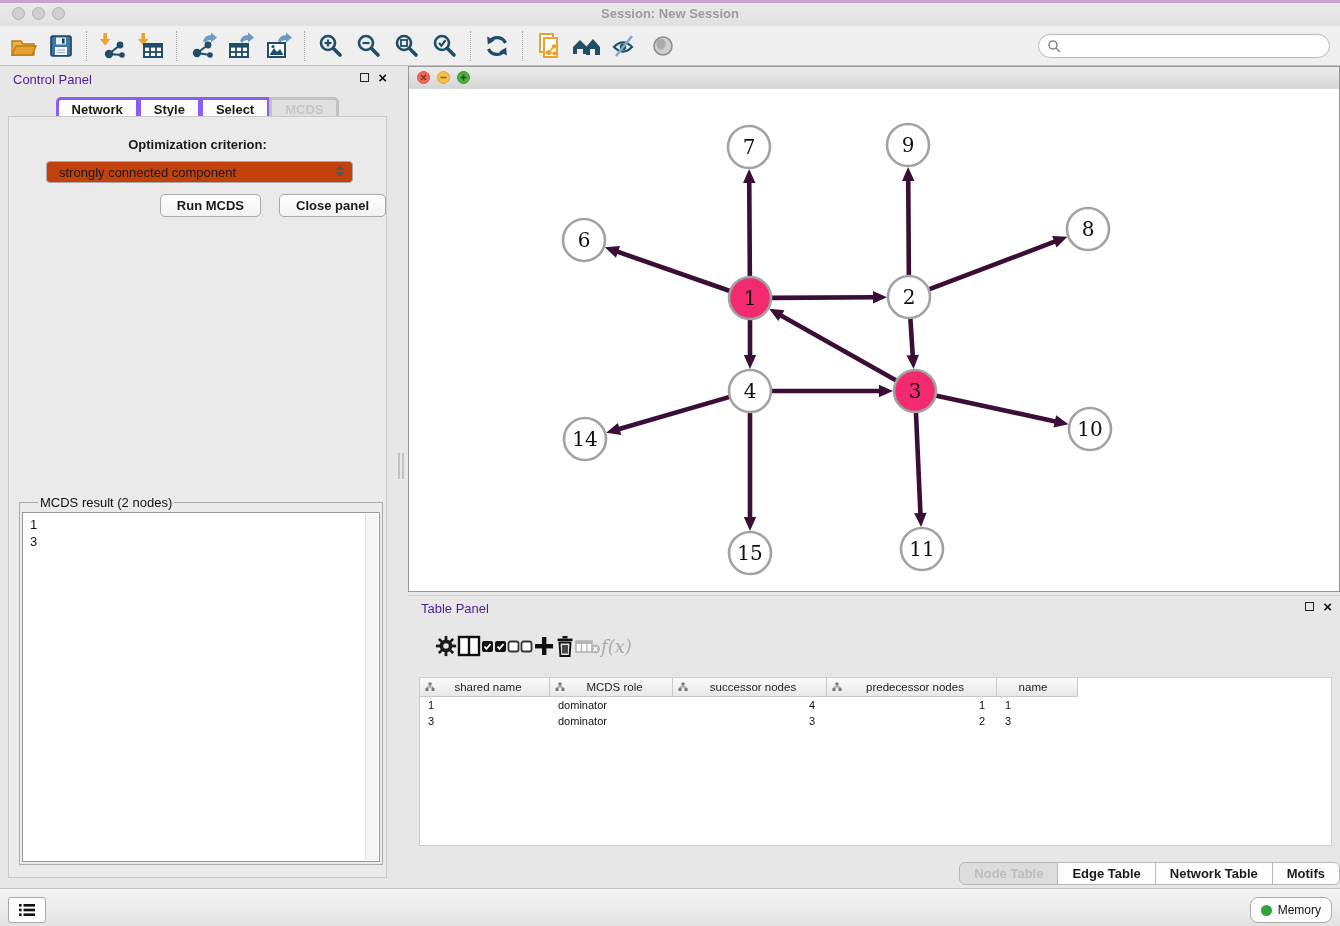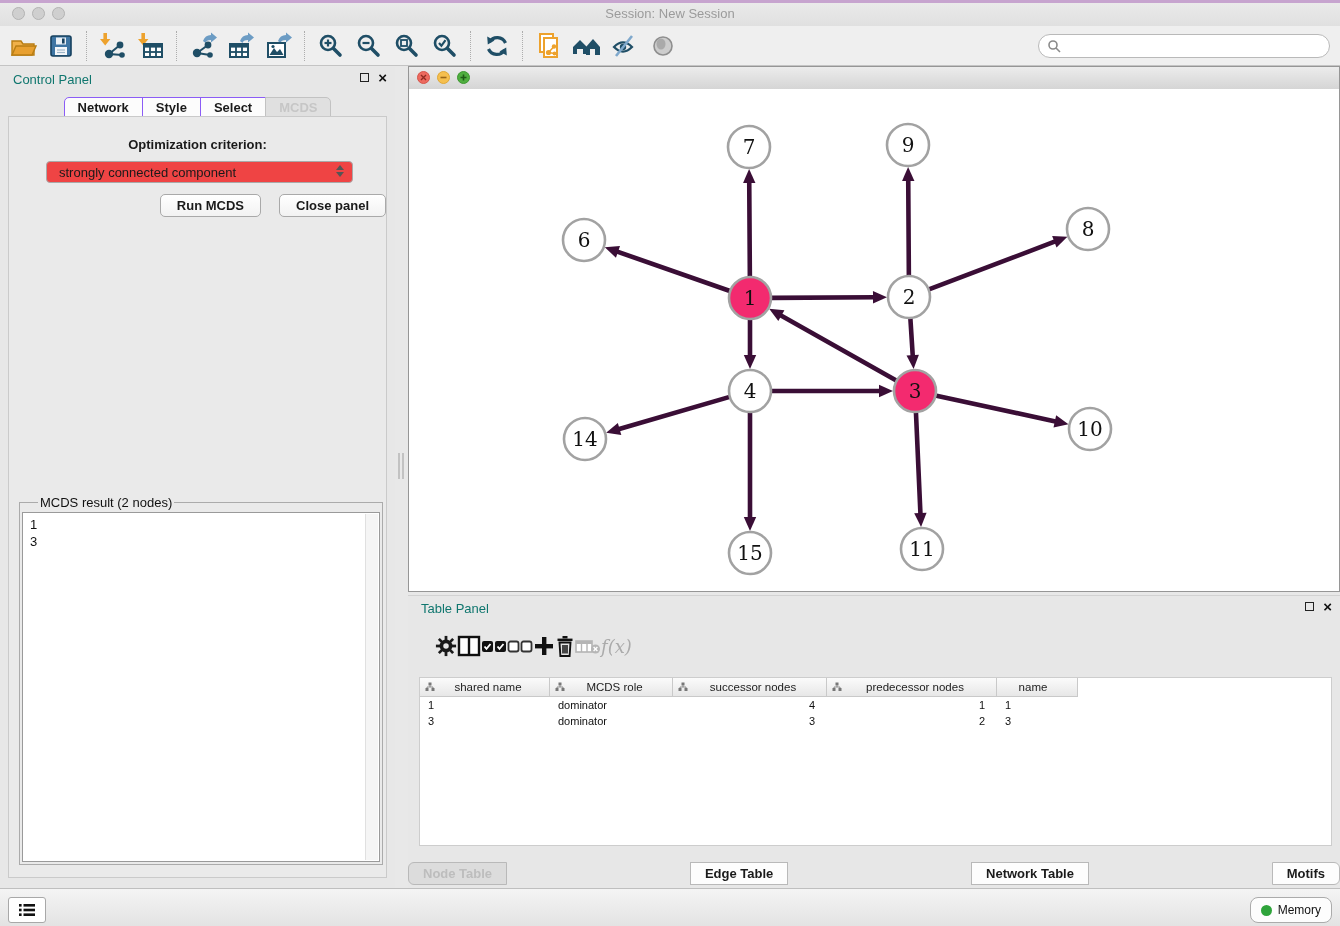--- a/index.html
+++ b/index.html
@@ -1,48 +1,48 @@
 <!DOCTYPE html>
 <html><head>
 <meta charset="utf-8">
 <style>
   html,body{margin:0;padding:0;background:#b9b9b9;}
   #app{position:relative;width:1340px;height:926px;background:#E8E8E8;overflow:hidden;
        font-family:"Liberation Sans","DejaVu Sans",sans-serif;font-size:13px;color:#1a1a1a;}
   
   .top-accent{position:absolute;left:0;top:0;width:1340px;height:3px;background:#C7A4CF;}
   .titlebar{position:absolute;left:0;top:3px;width:1340px;height:23px;background:linear-gradient(#EAEAEA,#E0E0E0);}
-  .titlebar .title{position:absolute;left:0;right:0;top:3px;text-align:center;color:#9B9B9B;font-size:13px;}
+  .titlebar .title{position:absolute;left:0;right:0;top:3px;text-align:center;color:#9B9B9B;font-size:13px;font-weight:bold;}
   .lights{position:absolute;left:12px;top:4px;display:flex;gap:7px;}
   .light{width:13px;height:13px;border-radius:50%;background:#CFCFCF;border:1px solid #B3B3B3;box-sizing:border-box;}
   
   .toolbar{position:absolute;left:0;top:26px;width:1340px;height:40px;box-sizing:border-box;
            background:#EFEFEF;border-bottom:1px solid #C4C4C4;display:flex;align-items:center;padding:0 10px 0 4px;}
   .tbtn{width:38px;height:34px;display:flex;align-items:center;justify-content:center;flex:0 0 auto;}
   .tsep{width:1px;height:30px;border-left:1px dotted #ADADAD;margin:0 6px;flex:0 0 auto;}
   .tspacer{flex:1;}
   .search{width:292px;height:24px;background:#fff;border:1px solid #B9B9B9;border-radius:12px;
           display:flex;align-items:center;padding:0 8px;box-sizing:border-box;gap:5px;}
   .search input{border:none;outline:none;flex:1;font-size:12px;background:transparent;font-family:inherit;}
   
   .control-panel{position:absolute;left:0;top:67px;width:395px;height:821px;background:#E7E7E7;}
-  .panel-head{position:absolute;left:13px;top:5px;font-size:13px;color:#0f766e;}
+  .panel-head{position:absolute;left:13px;top:5px;font-size:13px;color:#4c1d95;}
   .panel-ctrls{position:absolute;right:8px;top:5px;display:flex;gap:9px;align-items:center;}
   .float-ico{width:9px;height:9px;border:1.5px solid #222;display:inline-block;box-sizing:border-box;}
   .close-ico{font-size:15px;font-weight:bold;color:#111;line-height:11px;}
   .cp-tabs{position:absolute;left:0;top:30px;width:100%;display:flex;justify-content:center;}
-  .tab{padding:2px 13px;background:#FCFCFC;border:1px solid #8b5cf6;font-weight:600;font-size:13px;
+  .tab{padding:2px 13px;background:#FCFCFC;border:3px solid #8b5cf6;font-weight:600;font-size:13px;
        margin-left:-1px;color:#1a1a1a;}
   .tab:first-child{border-radius:5px 0 0 0;margin-left:0;}
   .tab:last-child{border-radius:0 5px 0 0;}
   .tab.sel{background:#E0E0E0;color:#C6C6C6;border-color:#C2C2C2;}
   .cp-inner{position:absolute;left:8px;top:49px;width:379px;height:762px;background:#EAEAEA;
             border:1px solid #CACACA;box-sizing:border-box;}
   .opt-label{position:absolute;left:0;width:100%;top:20px;text-align:center;font-weight:600;}
-  .combo{position:absolute;left:37px;top:44px;width:307px;height:22px;background:#ef4444;border:1px solid #A9A9A9;
+  .combo{position:absolute;left:37px;top:44px;width:307px;height:22px;background:#c2410c;border:1px solid #A9A9A9;
          border-radius:4px;box-sizing:border-box;display:flex;align-items:center;padding:0 22px 0 12px;font-size:13px;}
   .stepper{position:absolute;right:8px;top:3px;display:flex;flex-direction:column;gap:2px;}
   .stepper i{display:block;width:0;height:0;border-left:4px solid transparent;border-right:4px solid transparent;}
   .stepper .up{border-bottom:5px solid #555;}
   .stepper .dn{border-top:5px solid #555;}
   .btn-row{position:absolute;left:0;top:77px;width:100%;display:flex;justify-content:flex-end;gap:18px;}
   .pbtn{padding:3px 16px;background:linear-gradient(#FFFFFF,#F2F2F2);border:1px solid #A9A9A9;border-radius:5px;
         font-weight:600;font-size:13px;color:#1a1a1a;}
   fieldset.result{position:absolute;left:10px;top:378px;width:362px;height:368px;border:1px solid #ABABAB;
         margin:0;padding:0;background:transparent;}
@@ -67,21 +67,21 @@
   .tp-table{position:absolute;left:11px;top:81px;width:913px;height:169px;background:#fff;border:1px solid #CDCDCD;box-sizing:border-box;}
   .thead{display:flex;height:19px;}
   .th{background:linear-gradient(#FBFBFB,#E7E7E7);border-right:1px solid #C9C9C9;border-bottom:1px solid #C9C9C9;
       box-sizing:border-box;display:flex;align-items:center;font-size:11.5px;color:#222;position:relative;}
   .th .lbl{flex:1;text-align:center;padding-right:8px;}
   .th .hico{margin-left:5px;flex:0 0 auto;}
   .trow{display:flex;height:16px;align-items:center;font-size:11px;color:#111;}
   .td{box-sizing:border-box;padding:0 12px 0 8px;overflow:hidden;white-space:nowrap;}
   .td.r{text-align:right;}
   .c0{width:130px;} .c1{width:123px;} .c2{width:154px;} .c3{width:170px;} .c4{width:81px;}
-  .tp-tabs{position:absolute;left:0;bottom:4px;width:100%;display:flex;justify-content:space-between;}
+  .tp-tabs{position:absolute;left:0;bottom:4px;width:100%;display:flex;justify-content:flex-end;}
   .bt-tab{padding:3px 14px;background:#FDFDFD;border:1px solid #B9B9B9;margin-left:-1px;font-weight:600;font-size:13px;color:#1a1a1a;}
   .bt-tab:first-child{border-radius:6px 0 0 6px;margin-left:0;}
   .bt-tab:last-child{border-radius:0 6px 6px 0;}
   .bt-tab.sel{background:#DCDCDC;color:#BDBDBD;}
   
   .statusbar{position:absolute;left:0;top:888px;width:1340px;height:38px;background:linear-gradient(#F4F4F4,#E3E3E3);
              border-top:1px solid #BFBFBF;box-sizing:border-box;}
   .list-btn{position:absolute;left:8px;top:8px;width:36px;height:24px;background:#fff;border:1px solid #A8A8A8;border-radius:3px;
             display:flex;align-items:center;justify-content:center;}
   .mem-btn{position:absolute;right:8px;top:8px;height:24px;background:#FDFDFD;border:1px solid #ABABAB;border-radius:8px;

